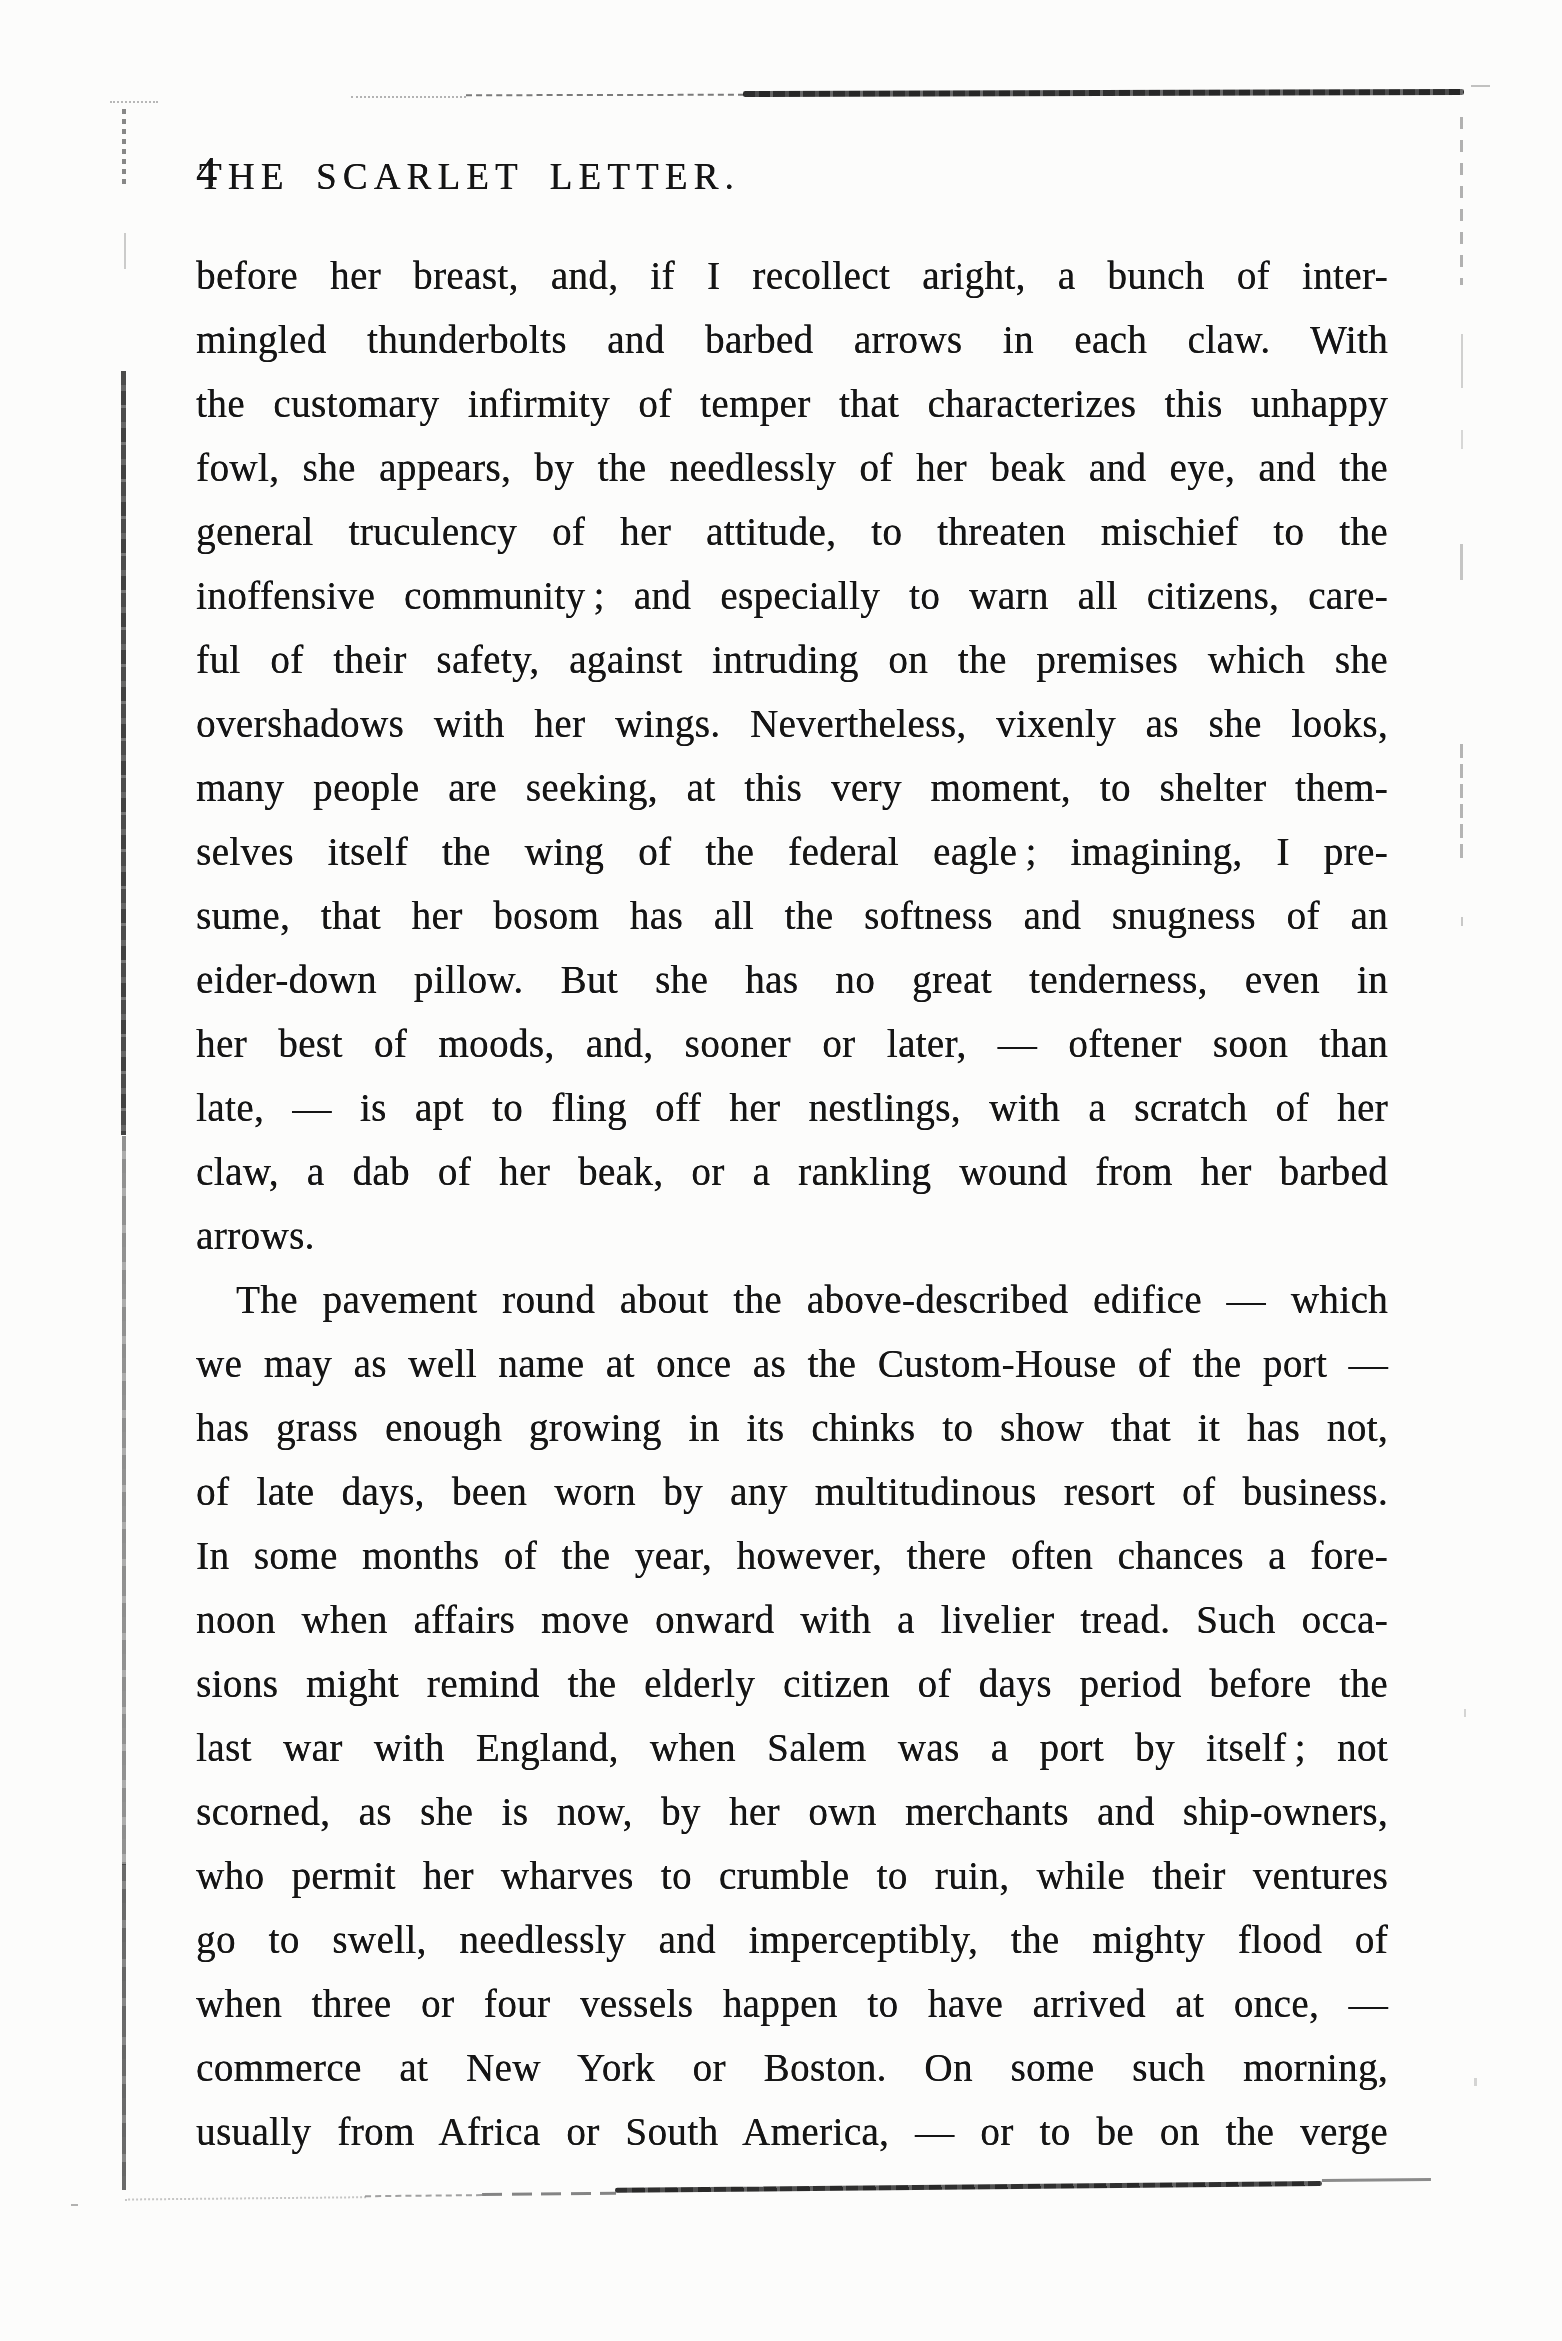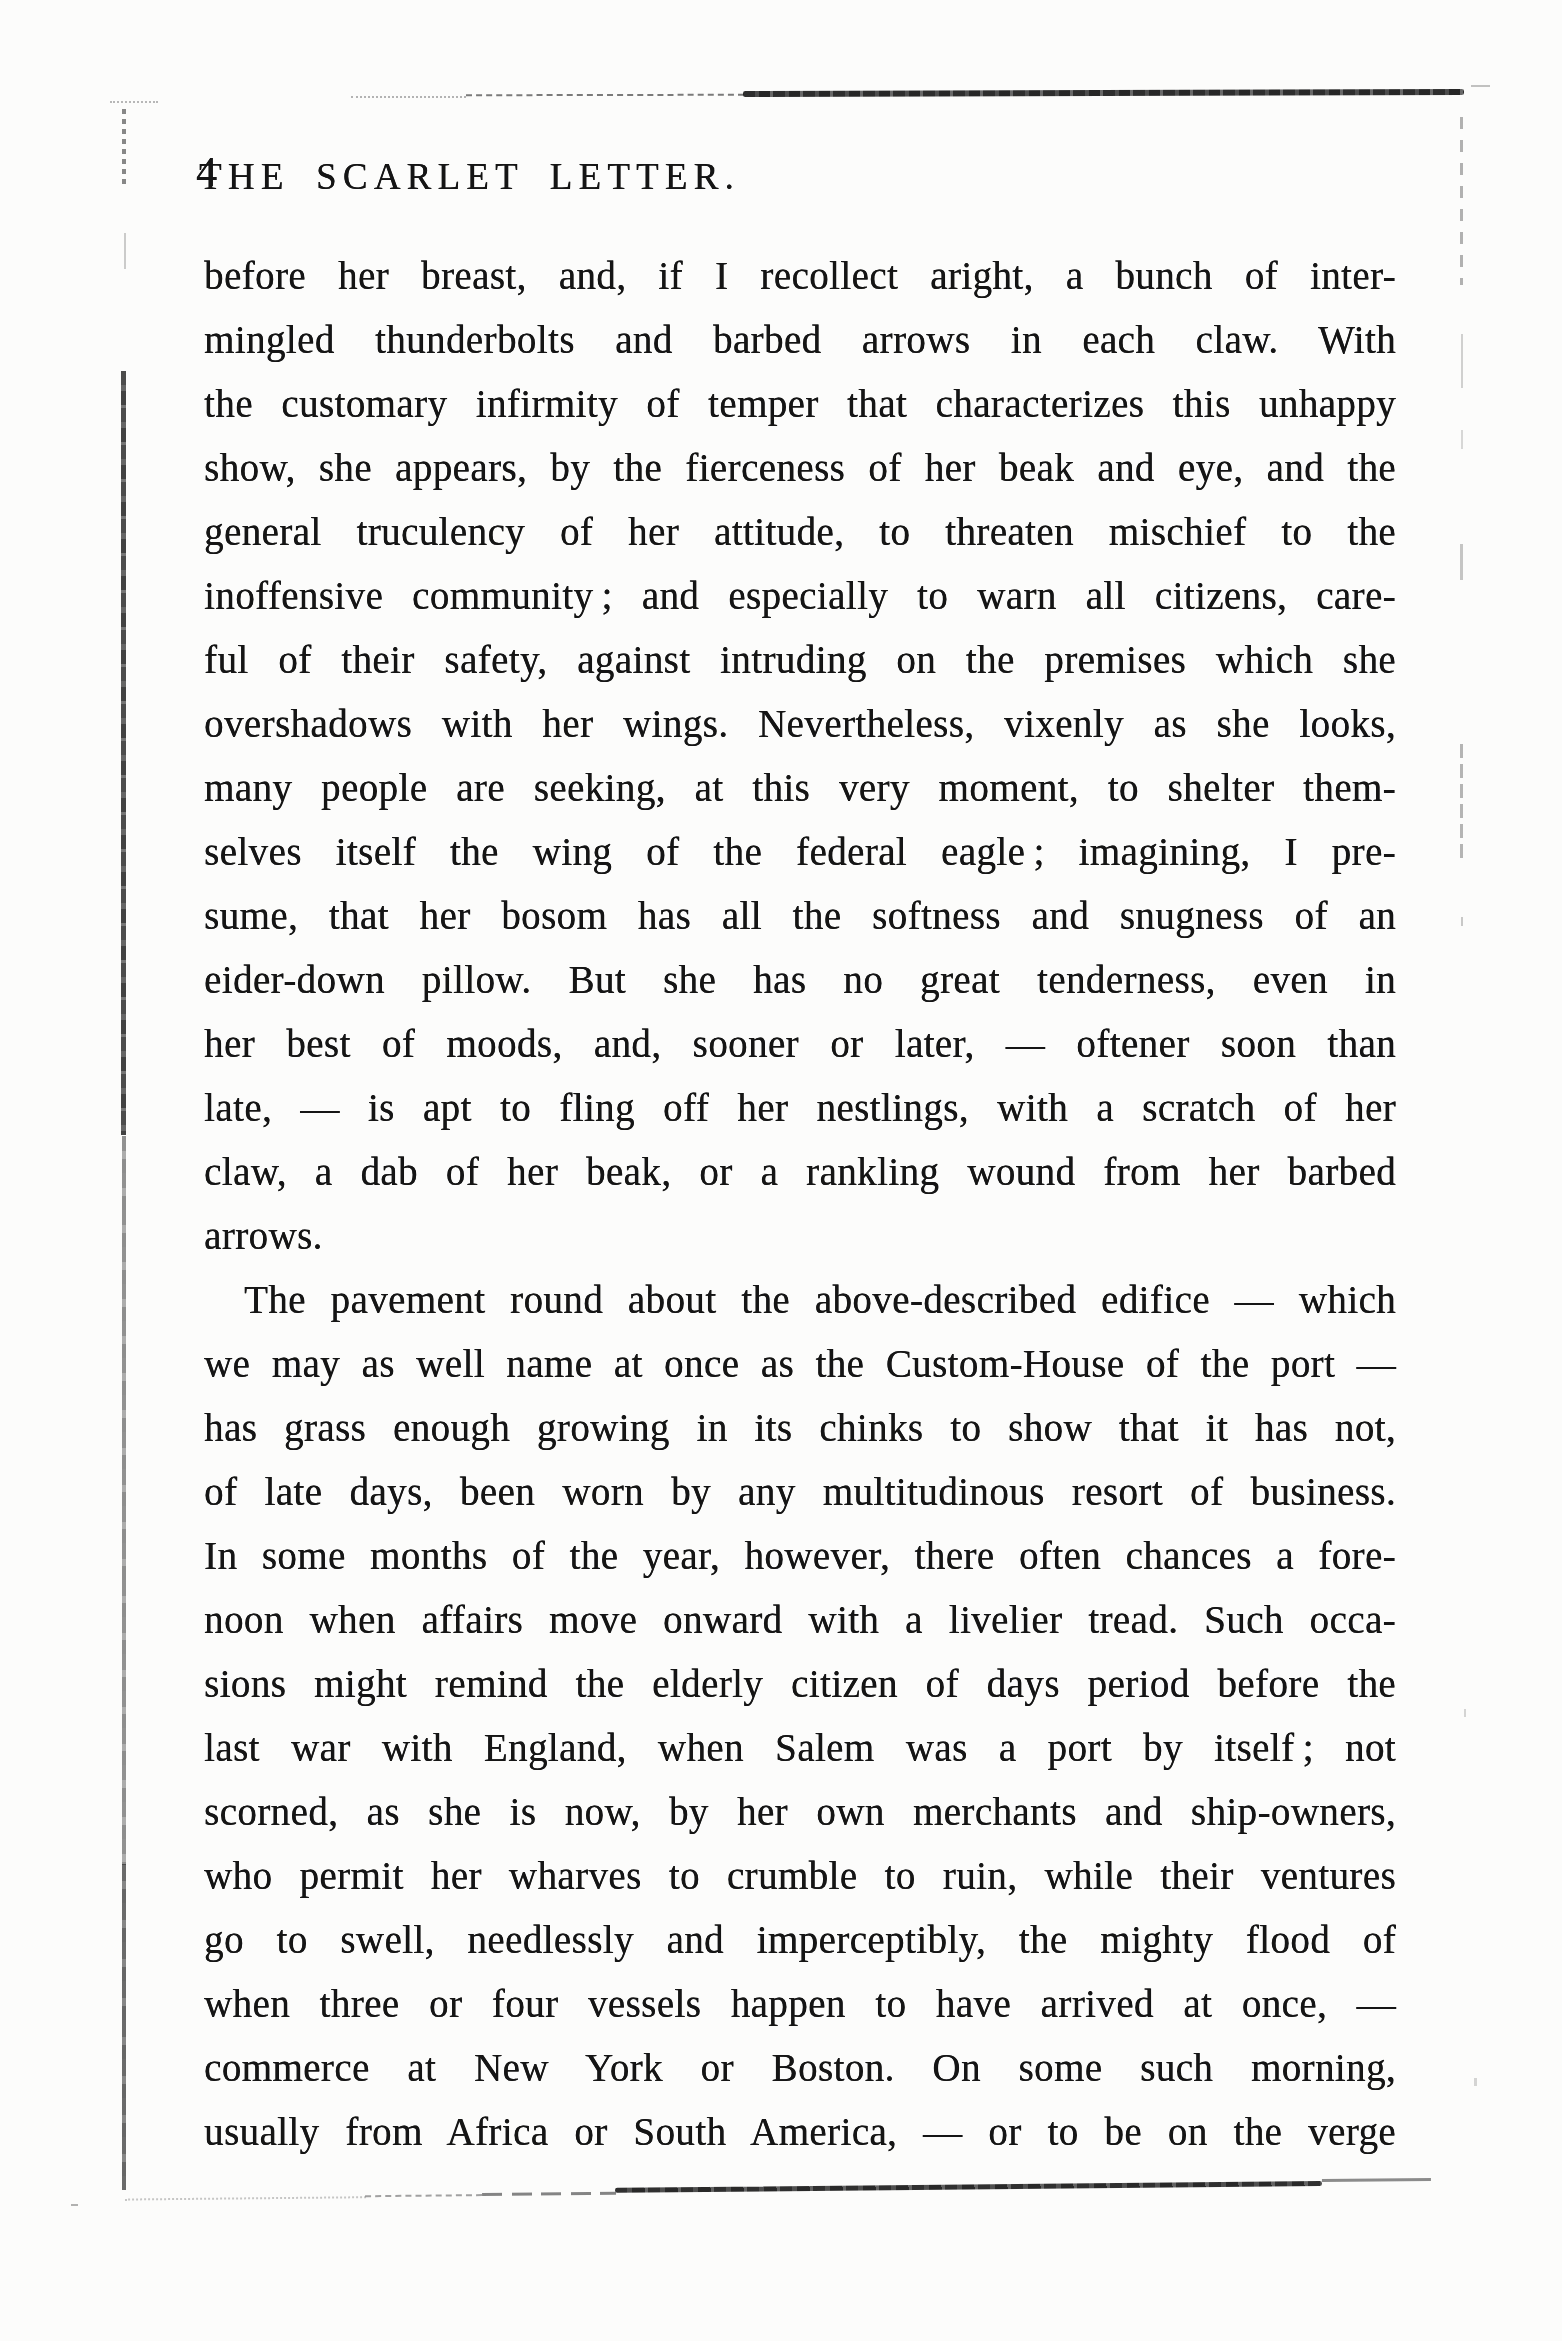--- a/index.html
+++ b/index.html
@@ -31,21 +31,21 @@
     font-size: 37px;
     line-height: 1;
     letter-spacing: 6.2px;
     word-spacing: 11px;
     text-shadow: 0.3px 0 currentColor;
   }
 
   
   .body-text {
     position: absolute;
-    left: 204px;
+    left: 196px;
     top: 244px;
     width: 1192px;
   }
   .text-line {
     height: 64px;
     line-height: 64px;
     font-size: 39px;
     letter-spacing: 0.4px;
     word-spacing: 3.1px;
     text-align: justify;
@@ -138,21 +138,21 @@
   </div>
   <div class="artifact speck-bottom-left"></div>
 
   <div class="page-number">4</div>
   <div class="running-title">THE SCARLET LETTER.</div>
 
   <div class="body-text">
       <div class="text-line">before her breast, and, if I recollect aright, a bunch of inter-</div>
       <div class="text-line">mingled thunderbolts and barbed arrows in each claw.  With</div>
       <div class="text-line">the customary infirmity of temper that characterizes this unhappy</div>
-      <div class="text-line">show, she appears, by the fierceness of her beak and eye, and the</div>
+      <div class="text-line">fowl, she appears, by the needlessly of her beak and eye, and the</div>
       <div class="text-line">general truculency of her attitude, to threaten mischief to the</div>
       <div class="text-line">inoffensive community ; and especially to warn all citizens, care-</div>
       <div class="text-line">ful of their safety, against intruding on the premises which she</div>
       <div class="text-line">overshadows with her wings.  Nevertheless, vixenly as she looks,</div>
       <div class="text-line">many people are seeking, at this very moment, to shelter them-</div>
       <div class="text-line">selves itself the wing of the federal eagle ; imagining, I pre-</div>
       <div class="text-line">sume, that her bosom has all the softness and snugness of an</div>
       <div class="text-line">eider-down pillow.  But she has no great tenderness, even in</div>
       <div class="text-line">her best of moods, and, sooner or later, — oftener soon than</div>
       <div class="text-line">late, — is apt to fling off her nestlings, with a scratch of her</div>

